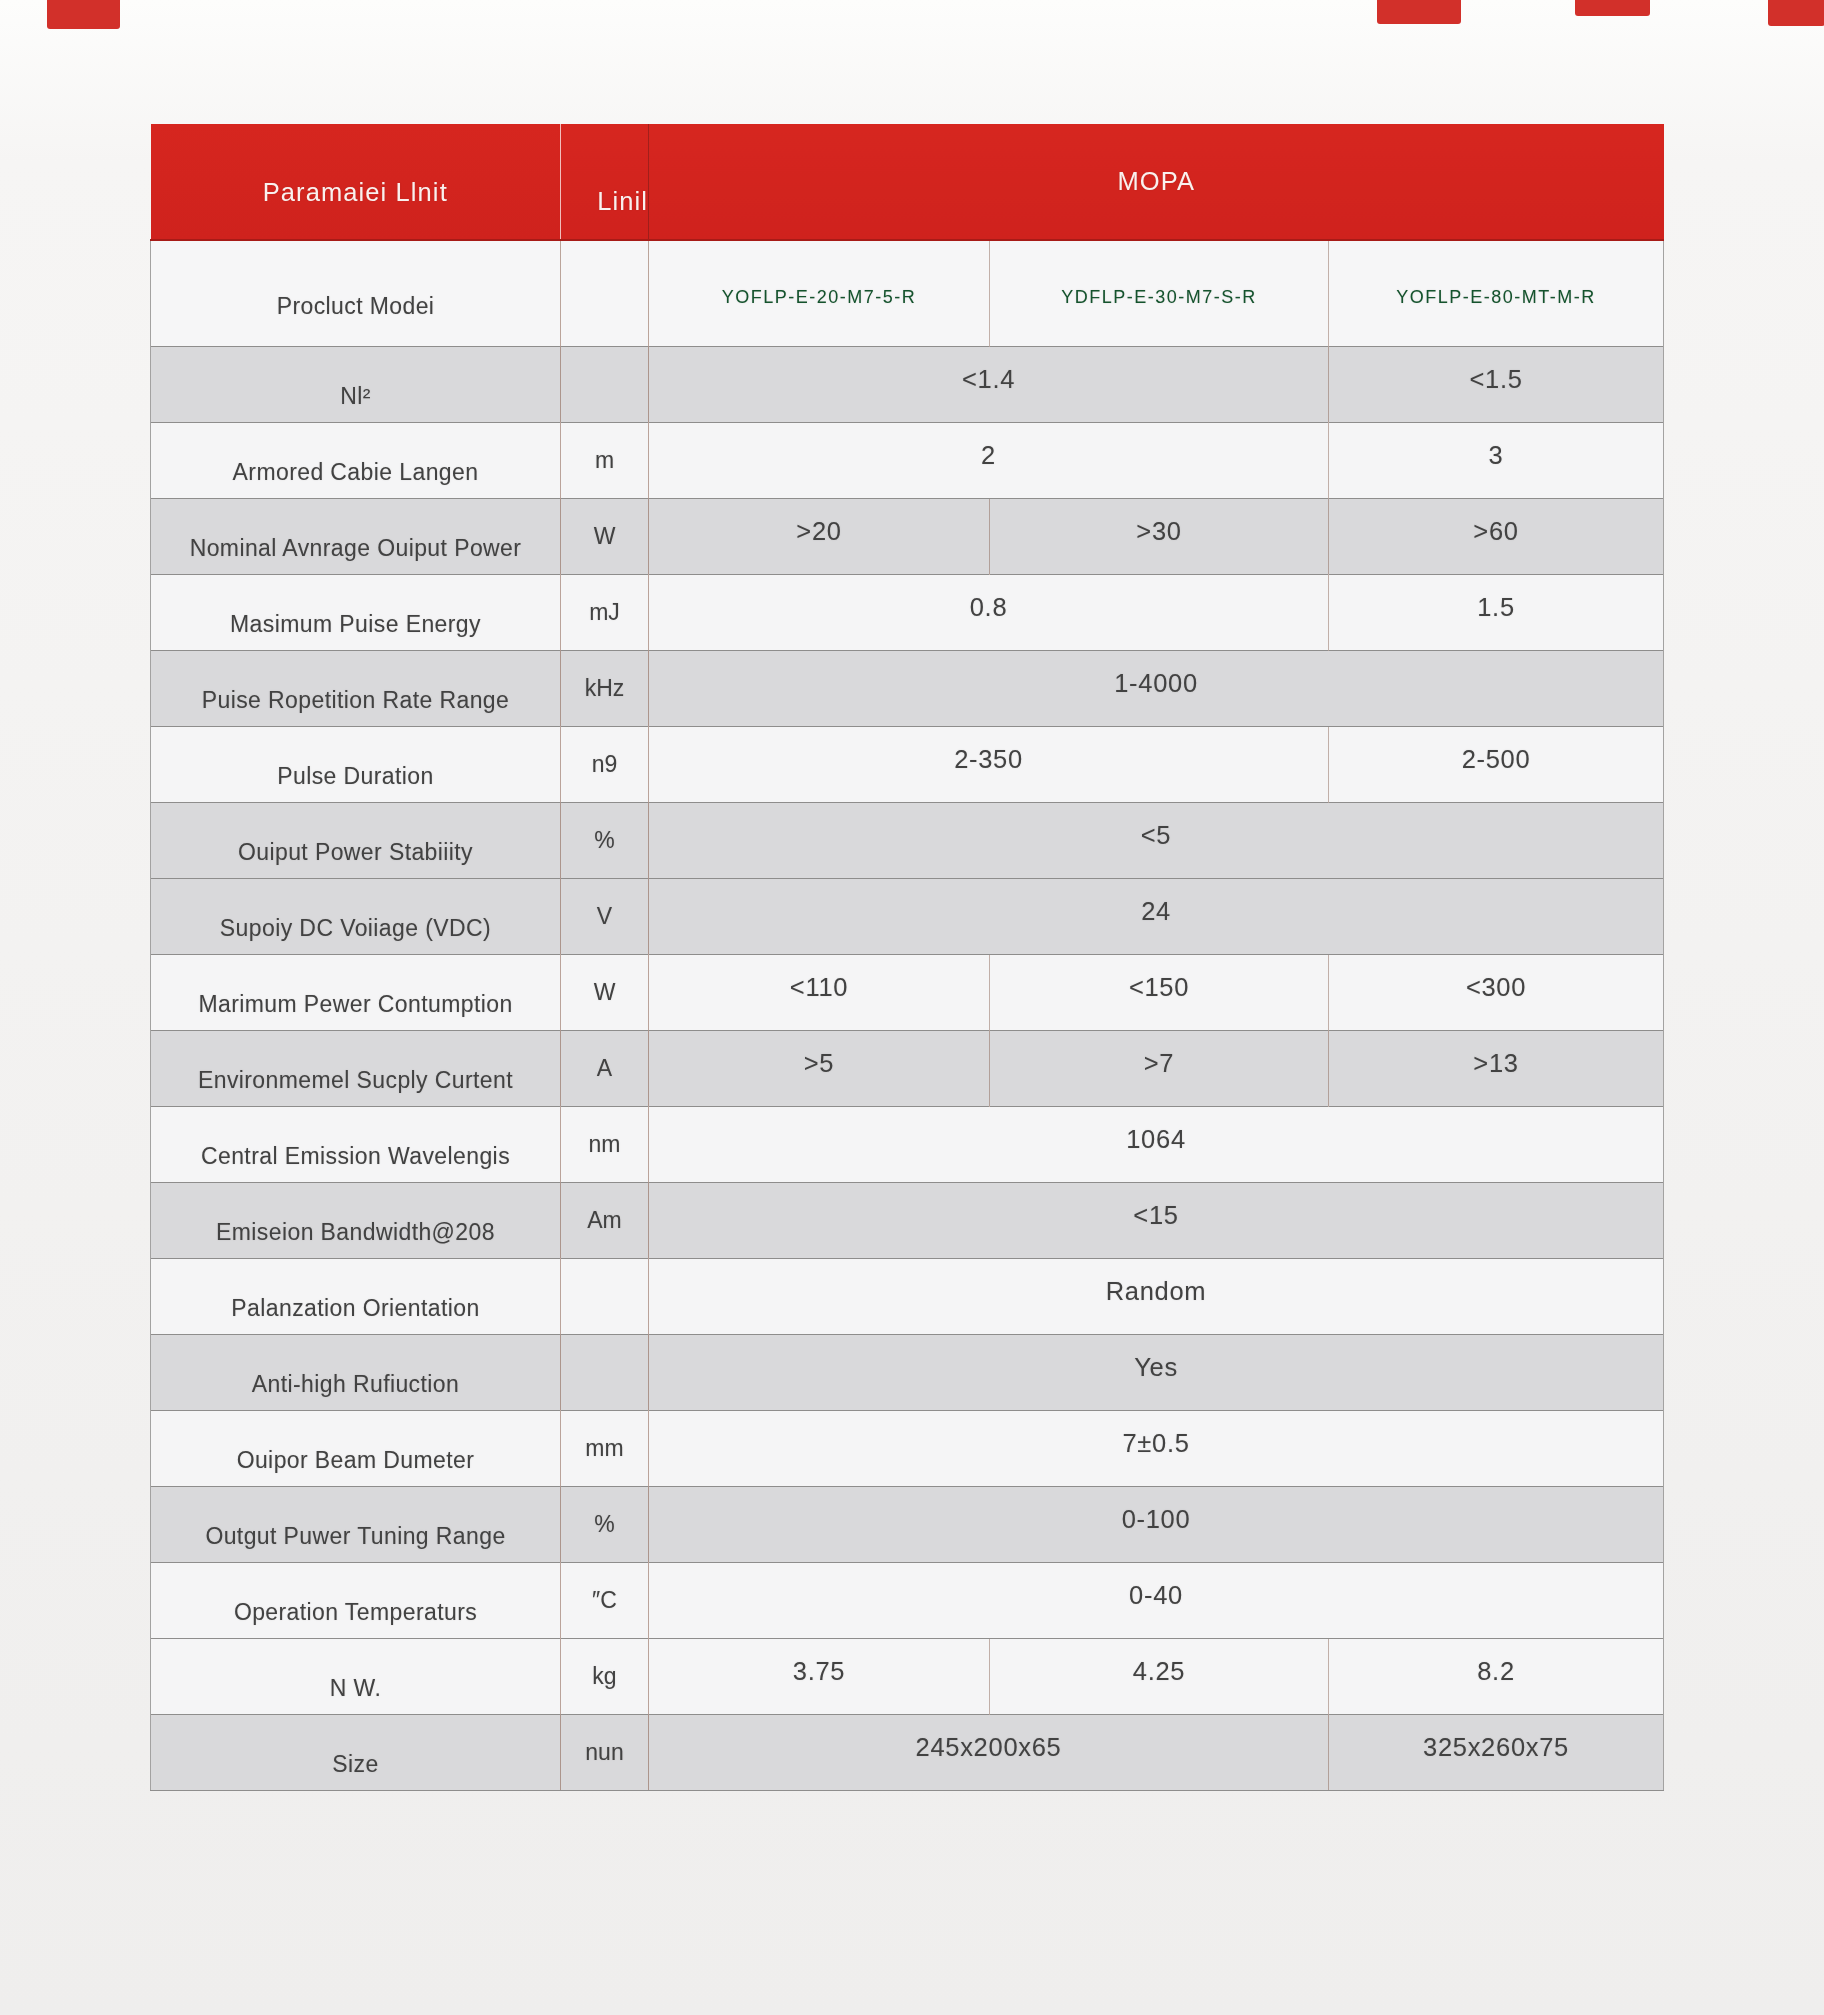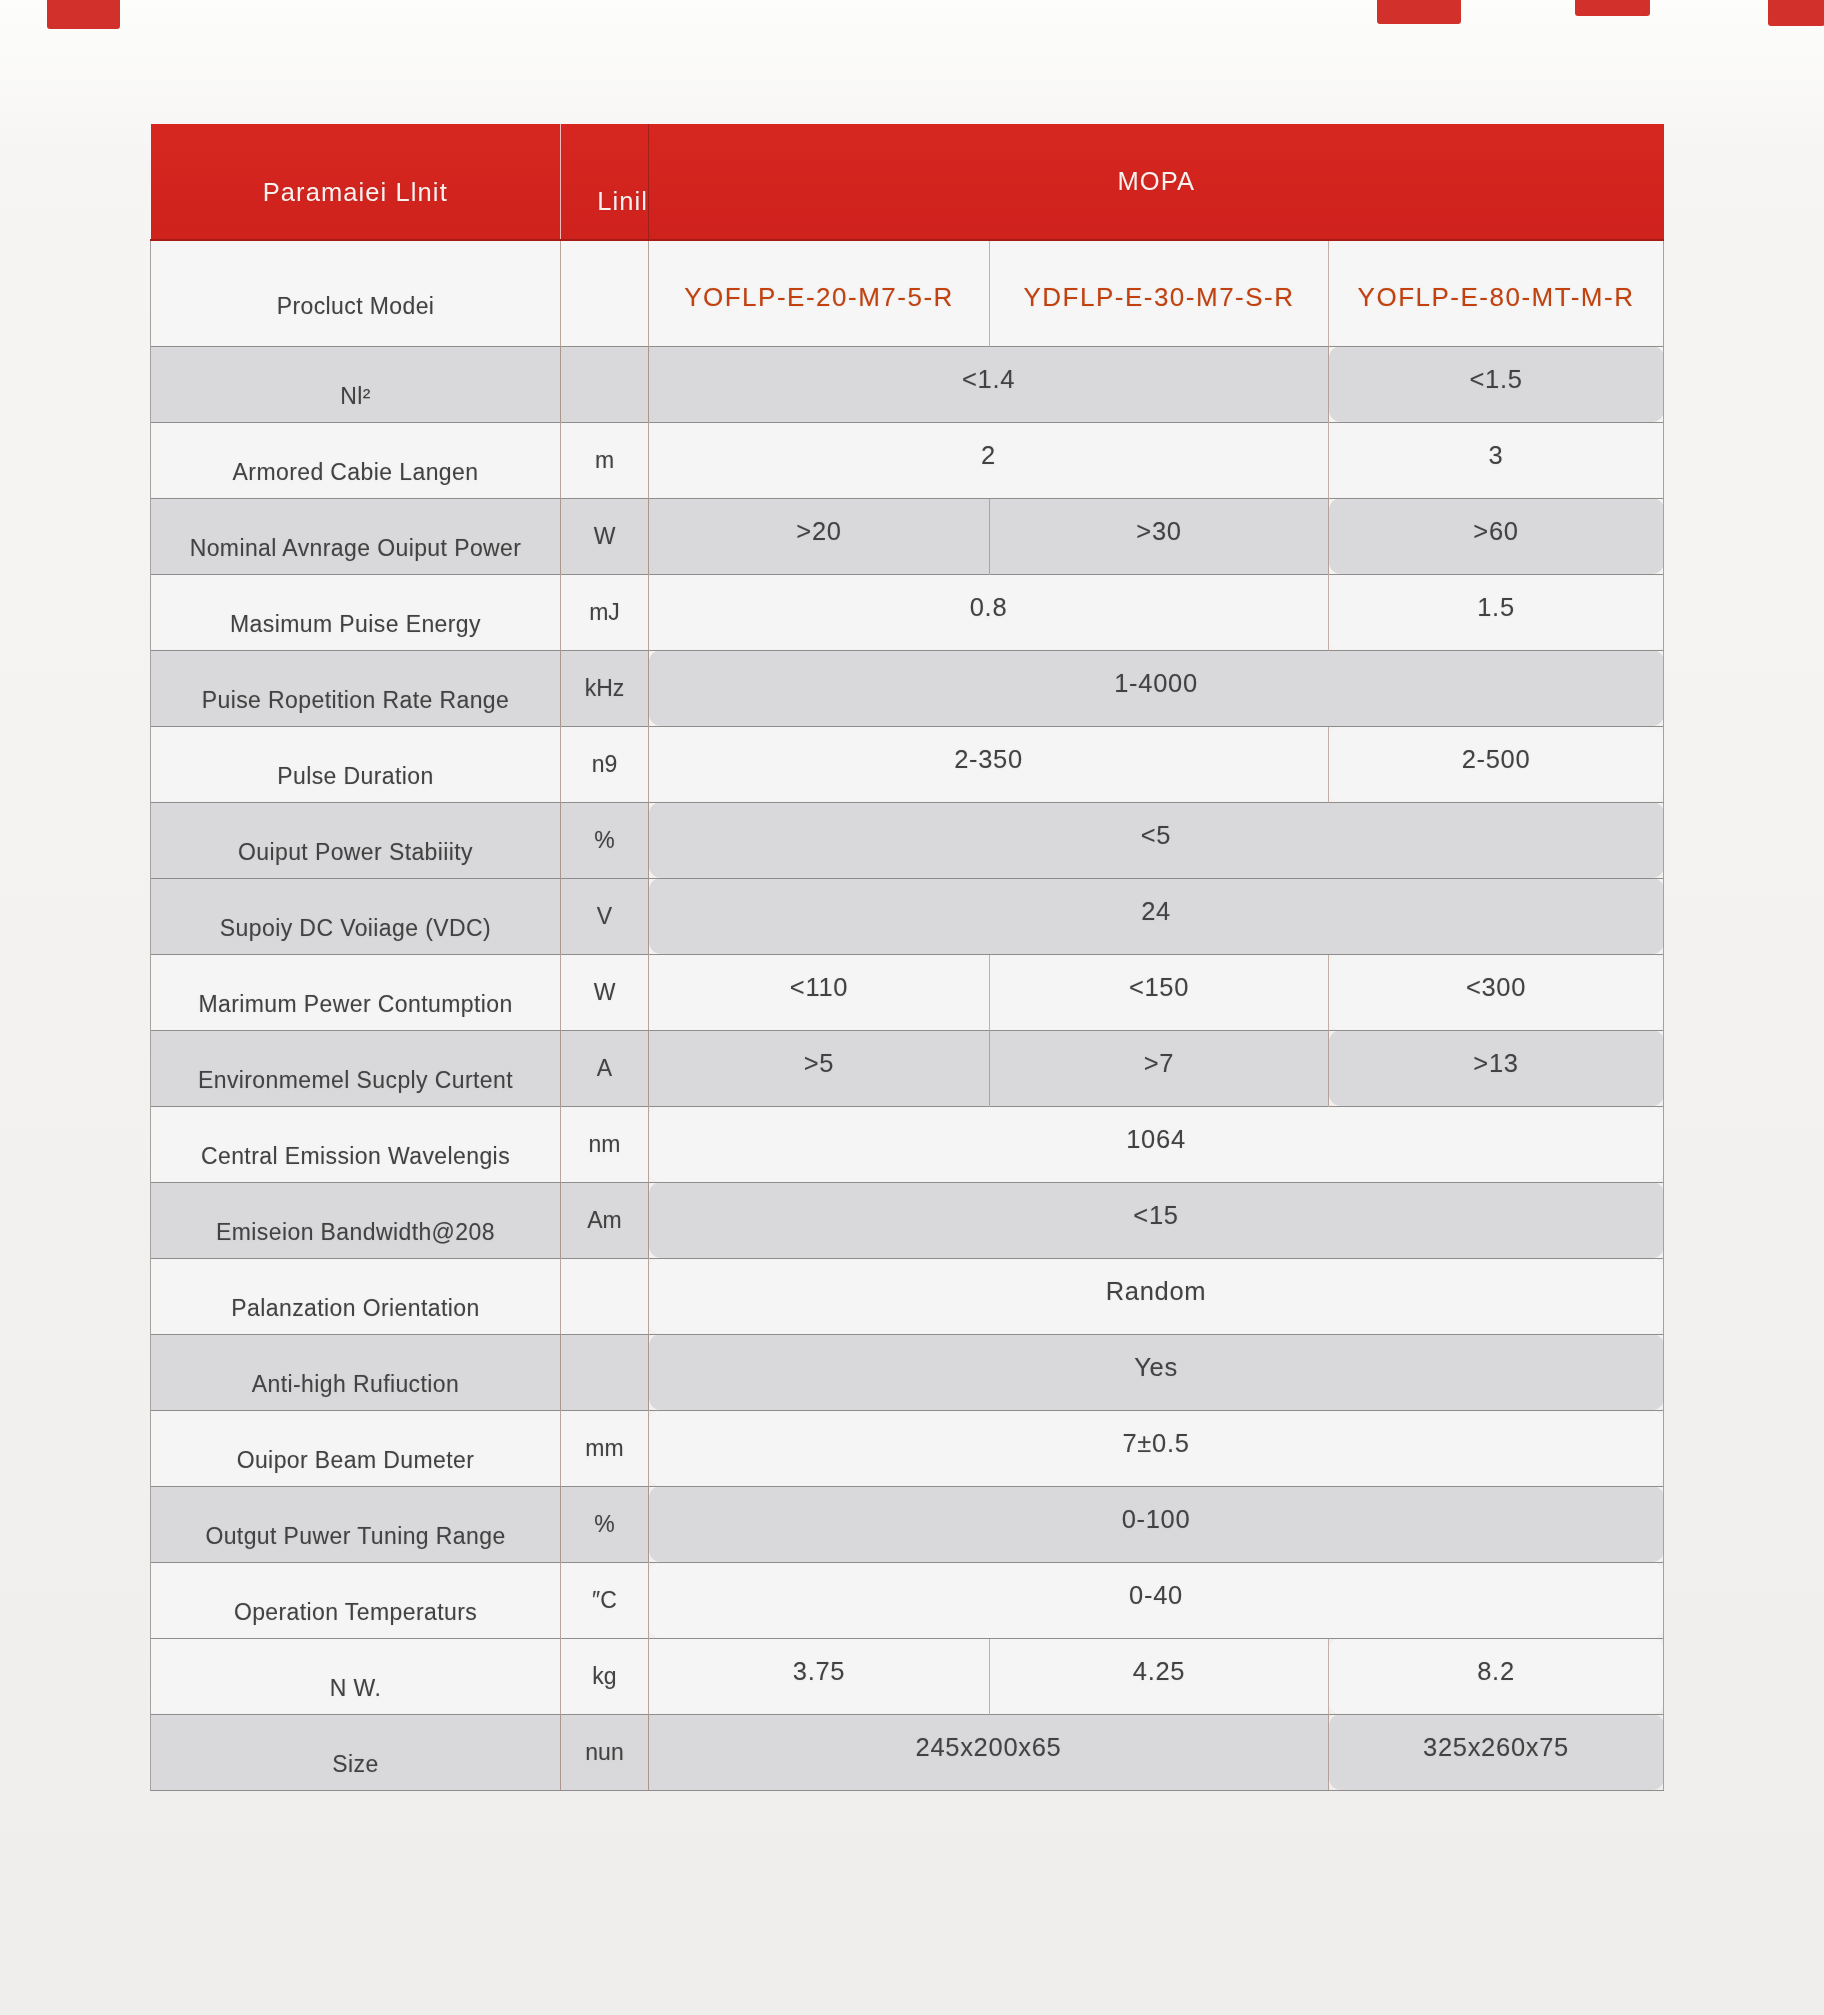--- a/index.html
+++ b/index.html
@@ -34,41 +34,41 @@
   th.h-param{padding-top:22.5px;border-right:1.5px solid rgba(255,255,255,.7);}
   th.h-unit{padding-top:40px;border-right:0.7px solid rgba(120,28,24,.55);text-align:right;}
   th.h-group{font-size:27px;letter-spacing:1.5px;}
   
   .spec tbody td{
     border-top:1.5px solid #8e8d8c;
     color:#424242;
   }
   .spec tbody tr:last-child td{border-bottom:1.5px solid #8e8d8c;}
   td.edge-l{border-left:1.5px solid #a3a2a1;}
-  td.edge-r{border-right:1.5px solid #a3a2a1;border-radius:12px;}
+  td.edge-r{border-right:1.5px solid #a3a2a1;}
   tr.white td{background:#f5f5f6;}
   tr.gray td{background:#d9d9db;}
   tr.product td{background:#f6f6f7;height:79px;}
   .spec tbody tr{height:76px;margin-top:28px;}
   td.c-label{
     font-size:23px;color:#474645;padding-top:25.5px;
     border-right:0.7px solid rgba(128,82,62,.5);
     letter-spacing:0.4px;
   }
   td.c-unit{
     font-size:23px;color:#4a4948;
     border-right:0.7px solid rgba(128,82,62,.5);
   }
   td.c-val{
     font-size:25.5px;color:#3e3e3e;padding-bottom:9px;letter-spacing:0.7px;
     border-left:0.7px solid rgba(130,92,74,.45);
   }
   td.c-val:first-of-type{border-left:none;}
   tr.product td.c-model{
-    font-size:26px;color:#c2410c;letter-spacing:1.5px;padding-top:8px;
+    font-size:18px;color:#14532d;letter-spacing:1.5px;padding-top:8px;
     border-left:0.7px solid rgba(130,92,74,.45);
   }
 </style>
 </head>
 <body>
 
 <div class="frag frag1"></div>
 <div class="frag frag2"></div>
 <div class="frag frag3"></div>
 <div class="frag frag4"></div>

